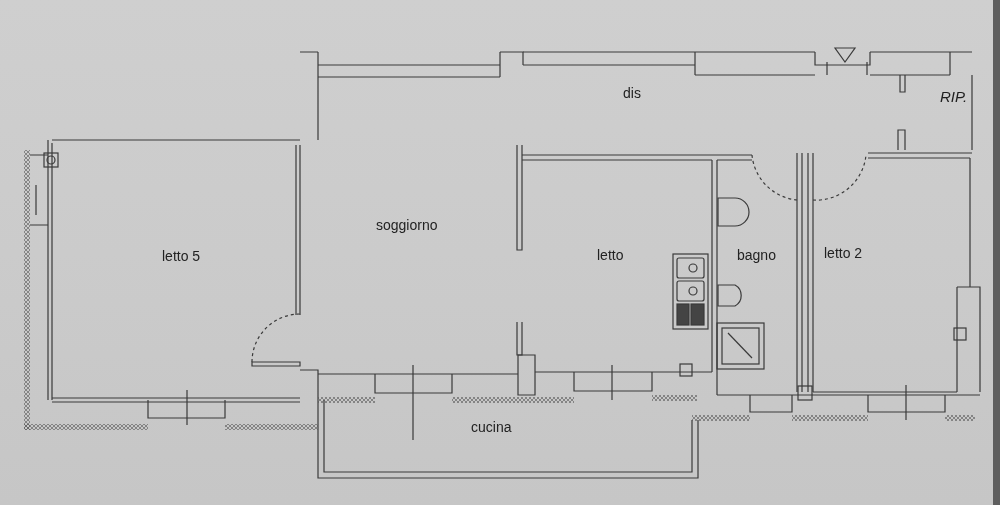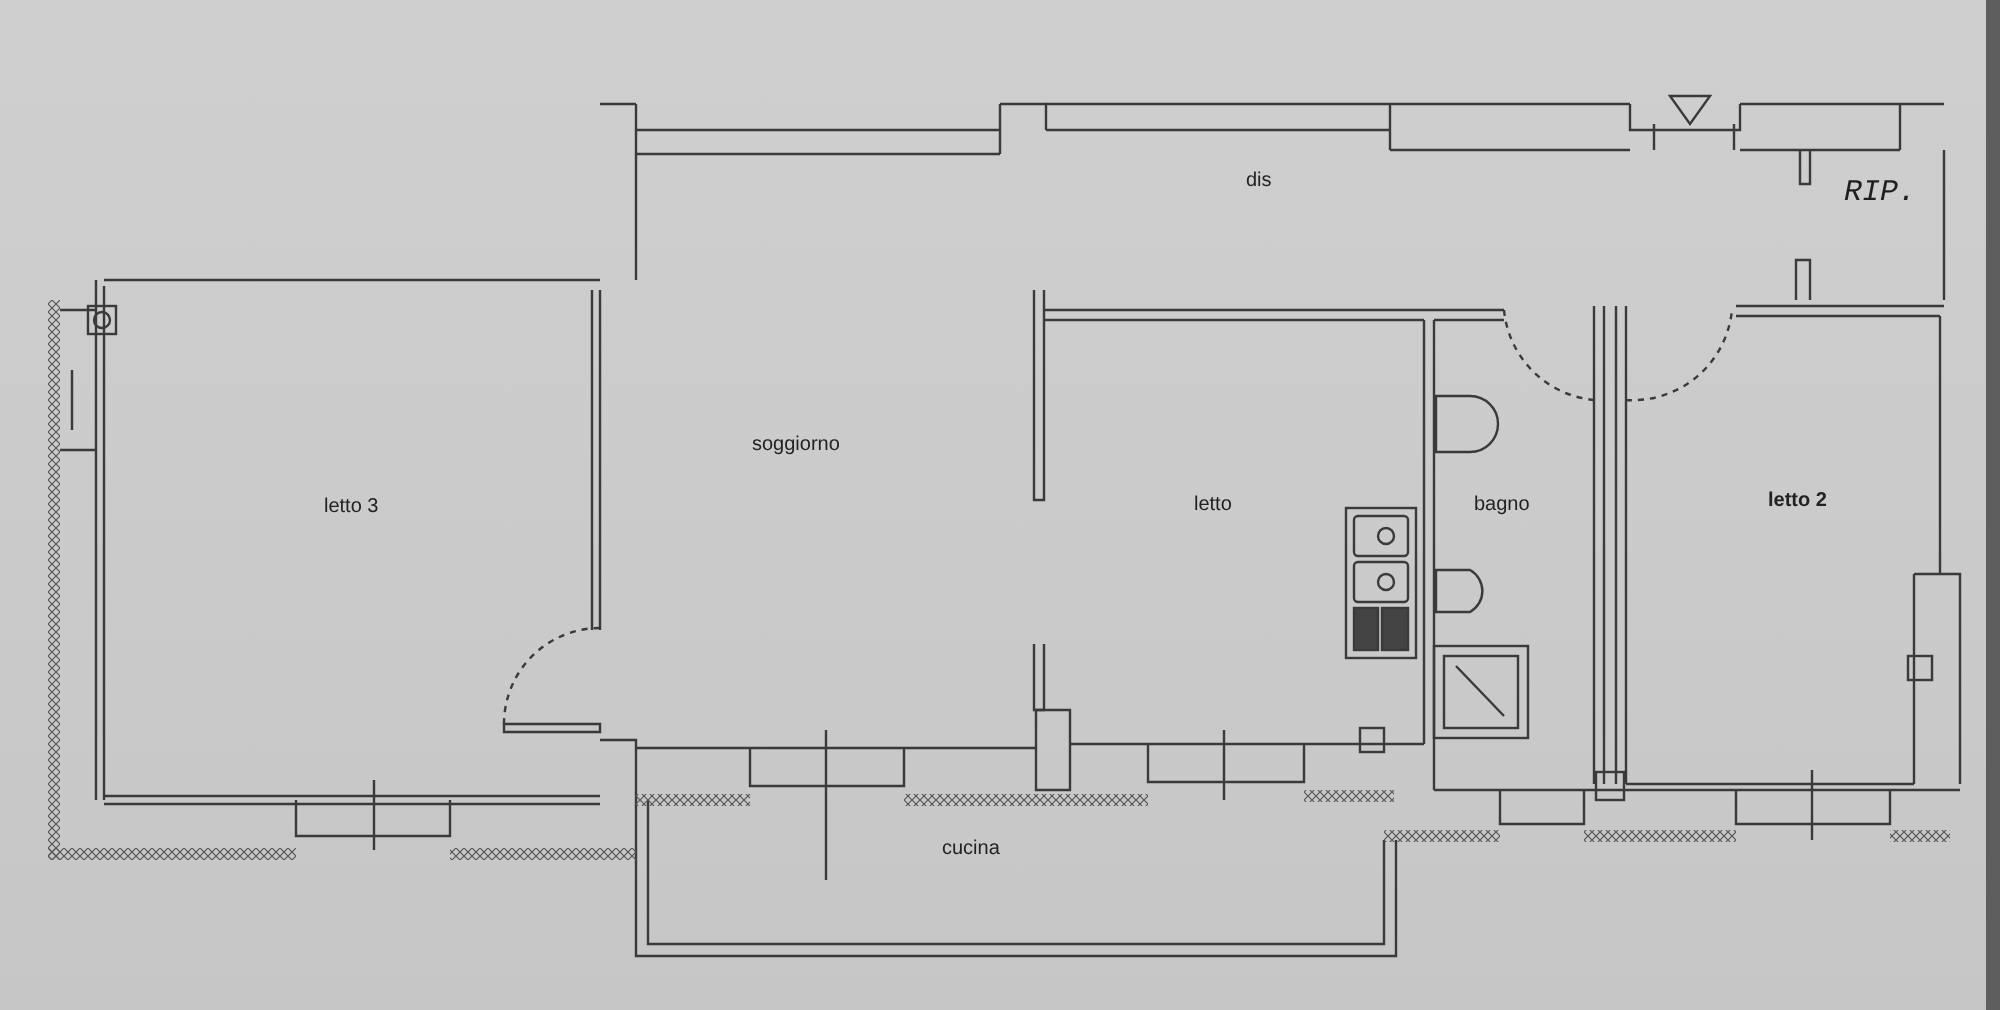--- a/index.html
+++ b/index.html
@@ -1,21 +1,21 @@
 <!DOCTYPE html>
 <html><head>
 <meta charset="utf-8">
 <style>
   html,body{margin:0;padding:0;}
   body{width:1000px;height:505px;overflow:hidden;background:#c9c9c9;font-family:"Liberation Sans",sans-serif;}
   .sheet{position:relative;width:1000px;height:505px;background:linear-gradient(180deg,#cfcfcf 0%,#cbcbcb 50%,#c6c6c6 100%);}
   .edge{position:absolute;right:0;top:0;width:7px;height:505px;background:#5e5e5e;}
   svg{position:absolute;left:0;top:0;}
-  .lbl{position:absolute;color:#222;font-size:10px;white-space:nowrap;}
-  .hand{font-family:Liberation Mono, monospace;font-style:italic;font-size:15px;color:#1e1e1e;}
+  .lbl{position:absolute;color:#222;font-size:14px;white-space:nowrap;}
+  .hand{font-family:Liberation Sans, sans-serif;font-style:italic;font-size:15px;color:#1e1e1e;margin-left:18px;}
 </style>
 </head>
 <body>
 
 <div class="sheet">
   <svg width="1000" height="505" viewBox="0 0 1000 505">
     <defs>
       <pattern id="hatch" width="4" height="4" patternUnits="userSpaceOnUse">
         <path d="M0 4 L4 0 M0 0 L4 4" stroke="#555" stroke-width="0.6"></path>
       </pattern>
@@ -89,23 +89,23 @@
       <rect x="225" y="424" width="93" height="6"></rect>
       <rect x="318" y="397" width="57" height="6"></rect>
       <rect x="452" y="397" width="122" height="6"></rect>
       <rect x="652" y="395" width="45" height="6"></rect>
       <rect x="692" y="415" width="58" height="6"></rect>
       <rect x="792" y="415" width="76" height="6"></rect>
       <rect x="945" y="415" width="30" height="6"></rect>
     </g>
   </svg>
 
-  <span class="lbl" style="left:162px;top:248px;">letto 3</span>
+  <span class="lbl" style="left:162px;top:248px;">letto 5</span>
   <span class="lbl" style="left:376px;top:217px;">soggiorno</span>
   <span class="lbl" style="left:623px;top:85px;">dis</span>
   <span class="lbl" style="left:597px;top:247px;">letto</span>
   <span class="lbl" style="left:737px;top:247px;">bagno</span>
-  <span class="lbl" style="left:884px;top:245px;font-weight:bold;">letto 2</span>
+  <span class="lbl" style="left:824px;top:245px;">letto 2</span>
   <span class="lbl hand" style="left:922px;top:88px;">RIP.</span>
   <span class="lbl" style="left:471px;top:419px;">cucina</span>
 
   <div class="edge"></div>
 </div>
 
 </body></html>

